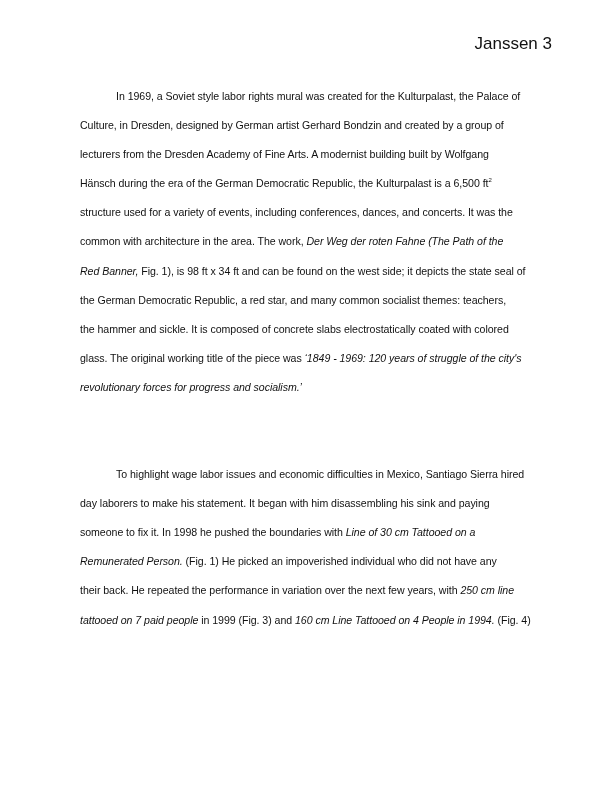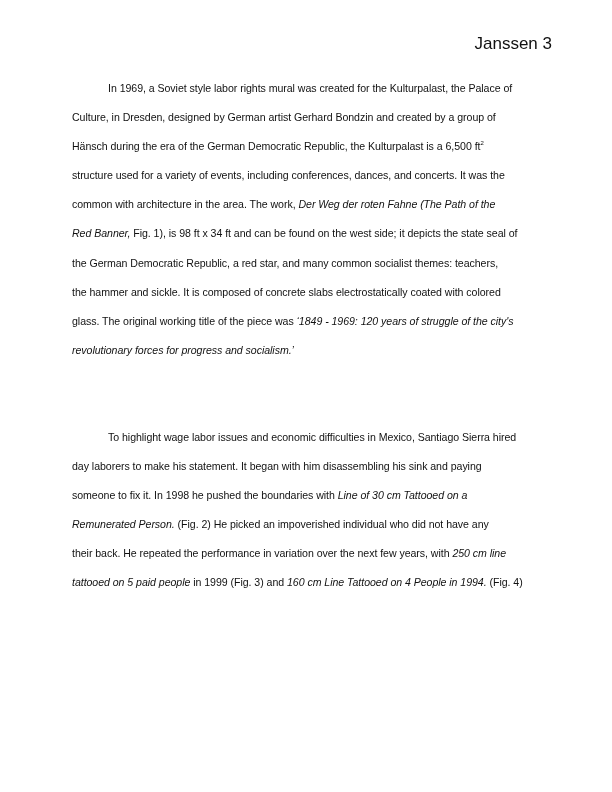--- a/index.html
+++ b/index.html
@@ -1,51 +1,52 @@
 <!DOCTYPE html>
 <html><head>
 <meta charset="utf-8">
 <style>
   html, body { margin: 0; padding: 0; background: #ffffff; }
   body { width: 612px; height: 792px; position: relative; overflow: hidden;
          font-family: "Liberation Sans", "DejaVu Sans", sans-serif; color: #111; }
   .header { position: absolute; top: 34px; right: 60px; font-size: 17px; }
   .body { position: absolute; left: 72px; top: 74px; width: 470px; }
-  p { margin: 0; font-size: 10.6px; line-height: 29.1px; text-indent: 36px; letter-spacing: -0.05px; }
+  p { margin: 8px; font-size: 10.6px; line-height: 29.1px; text-indent: 36px; letter-spacing: -0.05px; }
   p.gap { margin-top: 58px; }
   .line { display: block; white-space: nowrap; }
   i { }
   sup { font-size: 6px; vertical-align: 5px; line-height: 0; }
 </style>
 </head>
 <body>
 
 <div class="header">Janssen 3</div>
 
 <div class="body">
   <p>
     <span class="line">In 1969, a Soviet style labor rights mural was created for the Kulturpalast, the Palace of</span>
     <span class="line" style="text-indent:0">Culture, in Dresden, designed by German artist Gerhard Bondzin and created by a group of</span>
+    <span class="line">lecturers from the Dresden Academy of Fine Arts.  A modernist building built by Wolfgang</span>
     <span class="line"><span>Hänsch during the era of the German Democratic Republic, the Kulturpalast is a 6,500 ft</span><sup>2</sup></span>
     <span class="line">structure used for a variety of events, including conferences, dances, and concerts.  It was the</span>
     <span class="line"><span>common with architecture in the area.  The work, </span><i>Der Weg der roten Fahne (The Path of the</i></span>
     <span class="line"><i>Red Banner,</i><span> Fig. 1), is 98 ft x 34 ft and can be found on the west side; it depicts the state seal of</span></span>
     <span class="line">the German Democratic Republic, a red star, and many common socialist themes:  teachers,</span>
     <span class="line">the hammer and sickle.   It is composed of concrete slabs electrostatically coated with colored</span>
     <span class="line"><span>glass.  The original working title of the piece was </span><i>‘1849 - 1969: 120 years of struggle of the city's</i></span>
     <span class="line"><i>revolutionary forces for progress and socialism.’</i></span>
   </p>
 
   <p class="gap">
     <span class="line">To highlight wage labor issues and economic difficulties in Mexico, Santiago Sierra hired</span>
     <span class="line">day laborers to make his statement.  It began with him disassembling his sink and paying</span>
     <span class="line"><span>someone to fix it.  In 1998 he pushed the boundaries with </span><i>Line of 30 cm Tattooed on a</i></span>
-    <span class="line"><i>Remunerated Person.</i><span> (Fig. 2) He picked an impoverished individual who did not have any</span></span>
+    <span class="line"><i>Remunerated Person.</i><span> (Fig. 1) He picked an impoverished individual who did not have any</span></span>
     <span class="line"><span>their back.  He repeated the performance in variation over the next few years, with </span><i>250 cm line</i></span>
-    <span class="line"><i>tattooed on 5 paid people</i><span> in 1999 (Fig. 3) and </span><i>160 cm Line Tattooed on 4 People in 1994.</i><span> (Fig. 4)</span></span>
+    <span class="line"><i>tattooed on 7 paid people</i><span> in 1999 (Fig. 3) and </span><i>160 cm Line Tattooed on 4 People in 1994.</i><span> (Fig. 4)</span></span>
   </p>
 </div>
 
 <style>
   
   p { text-indent: 0; }
   p > .line:first-child { padding-left: 36px; }
 </style>
 
 </body></html>

